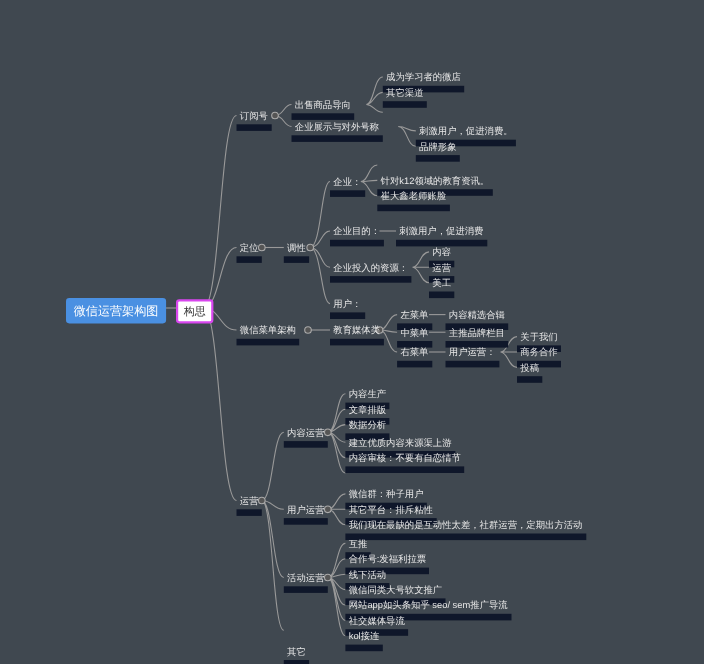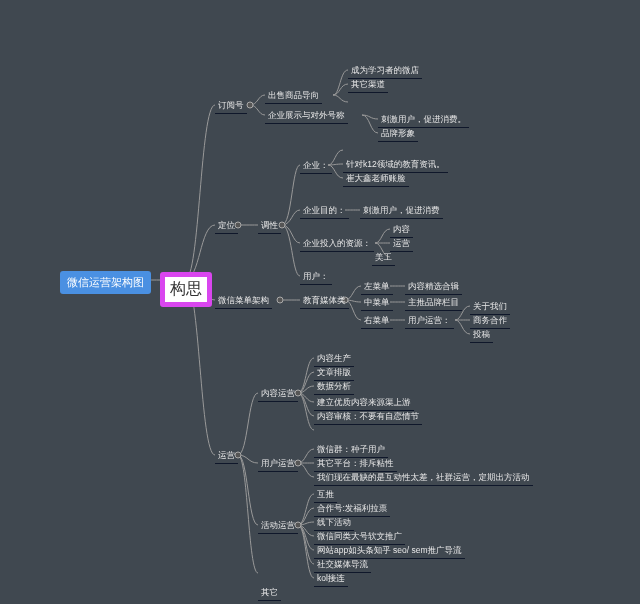--- a/index.html
+++ b/index.html
@@ -1,20 +1,20 @@
 <!DOCTYPE html>
 <html><head>
 <meta charset="utf-8">
 <style>
 body{margin:0;background:#404850;font-family:Arial,sans-serif;font-size:9px;color:#333;width:640px;height:604px;overflow:hidden}
 .canvas{position:relative;width:640px;height:604px}
 .node{position:absolute;white-space:nowrap;padding:2px 5px;border-radius:3px}
 .root{background:#4a90e2;color:#fff;font-size:11px;padding:4px 7px}
-.box{background:#fff;border:5px solid #d946ef;font-size:16px}
-.leaf{color:#e8e8e8;border-bottom:1px solid #0f172a;border-radius:0;padding:1px 3px;font-size:8.5px}
+.box{background:#fff;border:2px solid #d946ef;font-size:10px}
+.leaf{color:#e8e8e8;border-bottom:6px solid #0f172a;border-radius:0;padding:1px 3px;font-size:8.5px}
 svg{position:absolute;top:0;left:0;width:640px;height:604px;pointer-events:none}
 path{stroke:#999;stroke-width:1;fill:none}
 circle{fill:#555;stroke:#aaa;stroke-width:1}
 </style>
 </head>
 <body>
 
 <div class="canvas">
 <svg>
 <path d="M137,280 C150,280 150,280 160,280"></path>
@@ -63,21 +63,21 @@
 <div class="node leaf" style="left:215px;top:219px">定位</div>
 <div class="node leaf" style="left:258px;top:219px">调性</div>
 <div class="node leaf" style="left:300px;top:159px">企业：</div>
 <div class="node leaf" style="left:343px;top:158px">针对k12领域的教育资讯。</div>
 <div class="node leaf" style="left:343px;top:172px">崔大鑫老师账脸</div>
 <div class="node leaf" style="left:300px;top:204px">企业目的：</div>
 <div class="node leaf" style="left:360px;top:204px">刺激用户，促进消费</div>
 <div class="node leaf" style="left:300px;top:237px">企业投入的资源：</div>
 <div class="node leaf" style="left:390px;top:223px">内容</div>
 <div class="node leaf" style="left:390px;top:237px">运营</div>
-<div class="node leaf" style="left:372px;top:251px">美工</div>
+<div class="node leaf" style="left:390px;top:251px">美工</div>
 <div class="node leaf" style="left:300px;top:270px">用户：</div>
 
 <div class="node leaf" style="left:215px;top:294px">微信菜单架构</div>
 <div class="node leaf" style="left:300px;top:294px">教育媒体类</div>
 <div class="node leaf" style="left:361px;top:280px">左菜单</div>
 <div class="node leaf" style="left:405px;top:280px">内容精选合辑</div>
 <div class="node leaf" style="left:361px;top:296px">中菜单</div>
 <div class="node leaf" style="left:405px;top:296px">主推品牌栏目</div>
 <div class="node leaf" style="left:361px;top:314px">右菜单</div>
 <div class="node leaf" style="left:405px;top:314px">用户运营：</div>

